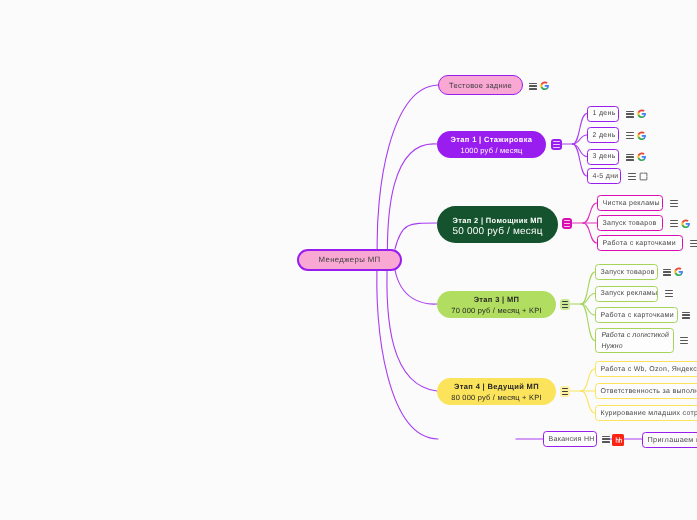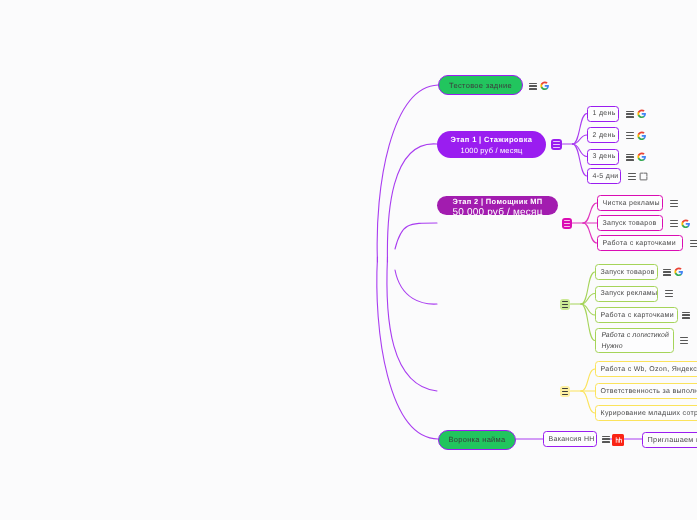--- a/index.html
+++ b/index.html
@@ -8,21 +8,21 @@
        font-family:"Liberation Sans",sans-serif;position:relative;
        -webkit-font-smoothing:antialiased;text-rendering:geometricPrecision;}
   #stage{position:absolute;left:0;top:0;width:697px;height:520px;overflow:hidden;
          background:#fbfbfc;filter:opacity(0.999);}
   svg#links{position:absolute;left:0;top:0;width:697px;height:520px;}
 
   .node{position:absolute;box-sizing:border-box;display:flex;
         align-items:center;justify-content:center;text-align:center;
         white-space:nowrap;color:#3c3c3c;letter-spacing:.1px;}
 
-  .pill-outline{background:#22c55e;border:2px solid #9a1df0;border-radius:999px;letter-spacing:.3px;}
+  .pill-outline{background:#f9a8d4;border:2px solid #9a1df0;border-radius:999px;letter-spacing:.3px;}
   .pill-fill{border-radius:999px;color:#ffffff;flex-direction:column;
              justify-content:center;padding-top:2.5px;}
   .rect{background:#fdfdfe;border-width:1.5px;border-style:solid;border-radius:3.5px;
         justify-content:flex-start;padding:0 4.5px;letter-spacing:.3px;color:#4a4a4a;}
 
   .ln1{font-weight:bold;display:block;line-height:11px;letter-spacing:.35px;}
   .ln2{font-weight:normal;display:block;line-height:11px;letter-spacing:.2px;}
 
   .toggle{position:absolute;box-sizing:border-box;border-radius:3px;
           display:flex;flex-direction:column;align-items:center;
@@ -78,20 +78,23 @@
       <path d="M581,391 C589,391 587,369 595,369"></path>
       <path d="M581,391 C589,391 587,391 595,391"></path>
       <path d="M581,391 C589,391 587,413 595,413"></path>
     </g>
     <g fill="none" stroke-linecap="round" stroke-width="1.1" stroke="#a93cf0">
       <path d="M516,439 L543,439"></path>
       <path d="M609,439 L642,439"></path>
     </g>
   </svg>
 
+  <div class="node pill-outline" style="left:297px;top:248.5px;width:105px;height:22px;font-size:7.8px;letter-spacing:.35px;">
+    <span>Менеджеры МП</span>
+  </div>
 
   <div class="node pill-outline" style="left:438px;top:75px;width:85px;height:20px;font-size:7.5px;border-width:1.8px;">
     <span>Тестовое задние</span>
   </div>
   <div class="hamb" style="left:529px;top:82.5px;">
       <i></i>
       <i></i>
       <i></i>
     </div>
   <span class="gicon" style="left:539.5px;top:81px;">
@@ -161,21 +164,21 @@
         <path fill="#4285F4" d="M45.1 24.5c0-1.6-.1-3.1-.4-4.5H24v8.5h11.8c-.5 2.8-2.1 5.1-4.4 6.7v5.5h7.1c4.2-3.8 6.6-9.5 6.6-16.2z"></path>
         <path fill="#34A853" d="M24 46c5.9 0 10.9-2 14.6-5.3l-7.1-5.5c-2 1.3-4.5 2.1-7.5 2.1-5.7 0-10.6-3.9-12.3-9.1H4.3v5.7C8 41.1 15.4 46 24 46z"></path>
         <path fill="#FBBC05" d="M11.7 28.2c-.4-1.3-.7-2.7-.7-4.2s.2-2.9.7-4.2v-5.7H4.3C2.9 17.1 2 20.5 2 24s.9 6.9 2.3 9.9l7.4-5.7z"></path>
         <path fill="#EA4335" d="M24 10.8c3.2 0 6.1 1.1 8.4 3.3l6.3-6.3C34.9 4.2 29.9 2 24 2 15.4 2 8 6.9 4.3 14.1l7.4 5.7c1.7-5.2 6.6-9 12.3-9z"></path>
       </svg></span>
   <span class="linkicon" style="left:638.5px;top:171.5px;"><svg width="9" height="9" viewBox="0 0 24 24" fill="none" stroke="#4a4a4a" stroke-width="2.2" stroke-linecap="round" stroke-linejoin="round">
         <path d="M13 3h8v8"></path>
         <path d="M21 14v6a1 1 0 0 1-1 1H4a1 1 0 0 1-1-1V4a1 1 0 0 1 1-1h6"></path>
       </svg></span>
 
-  <div class="node pill-fill" style="left:437px;top:196px;width:121px;height:19px;background:#a21caf;">
+  <div class="node pill-fill" style="left:437px;top:206px;width:121px;height:37px;background:#14532d;">
     <span class="ln1" style="font-size:7.5px;">Этап 2 | Помощник МП</span>
     <span class="ln2" style="font-size:10px;">50 000 руб / месяц</span>
   </div>
   <div class="toggle" style="left:561.5px;top:217.5px;width:10.5px;height:11.5px;background:#da0db3;">
     <i style="background:#f7c4ea"></i>
       <i style="background:#f7c4ea"></i>
       <i style="background:#f7c4ea"></i>
   </div>
   <div class="node rect" style="left:597px;top:195px;width:66px;height:16px;font-size:7px;border-color:#da0db3;">
     <span>Чистка рекламы</span>
@@ -201,20 +204,24 @@
       <i></i>
       <i></i>
     </div>
   <span class="gicon" style="left:680.5px;top:218.5px;"><svg width="9.5" height="9.5" viewBox="0 0 48 48">
         <path fill="#4285F4" d="M45.1 24.5c0-1.6-.1-3.1-.4-4.5H24v8.5h11.8c-.5 2.8-2.1 5.1-4.4 6.7v5.5h7.1c4.2-3.8 6.6-9.5 6.6-16.2z"></path>
         <path fill="#34A853" d="M24 46c5.9 0 10.9-2 14.6-5.3l-7.1-5.5c-2 1.3-4.5 2.1-7.5 2.1-5.7 0-10.6-3.9-12.3-9.1H4.3v5.7C8 41.1 15.4 46 24 46z"></path>
         <path fill="#FBBC05" d="M11.7 28.2c-.4-1.3-.7-2.7-.7-4.2s.2-2.9.7-4.2v-5.7H4.3C2.9 17.1 2 20.5 2 24s.9 6.9 2.3 9.9l7.4-5.7z"></path>
         <path fill="#EA4335" d="M24 10.8c3.2 0 6.1 1.1 8.4 3.3l6.3-6.3C34.9 4.2 29.9 2 24 2 15.4 2 8 6.9 4.3 14.1l7.4 5.7c1.7-5.2 6.6-9 12.3-9z"></path>
       </svg></span>
 
+  <div class="node pill-fill" style="left:437px;top:290.5px;width:119px;height:27px;background:#b1de60;color:#262626;">
+    <span class="ln1" style="font-size:7.5px;">Этап 3 | МП</span>
+    <span class="ln2" style="font-size:7.5px;">70 000 руб / месяц + KPI</span>
+  </div>
   <div class="toggle" style="left:559.5px;top:298.5px;width:10.5px;height:11.5px;background:#cbe894;">
     <i style="background:#3c3c3c"></i>
       <i style="background:#3c3c3c"></i>
       <i style="background:#3c3c3c"></i>
   </div>
   <div class="node rect" style="left:595px;top:264px;width:63px;height:16px;font-size:7px;border-color:#a5d459;">
     <span>Запуск товаров</span>
   </div>
   <div class="node rect" style="left:595px;top:285.5px;width:63px;height:16px;font-size:7px;border-color:#a5d459;">
     <span>Запуск рекламы</span>
@@ -248,38 +255,39 @@
       <i></i>
       <i></i>
     </div>
   <span class="gicon" style="left:673.5px;top:267px;"><svg width="9.5" height="9.5" viewBox="0 0 48 48">
         <path fill="#4285F4" d="M45.1 24.5c0-1.6-.1-3.1-.4-4.5H24v8.5h11.8c-.5 2.8-2.1 5.1-4.4 6.7v5.5h7.1c4.2-3.8 6.6-9.5 6.6-16.2z"></path>
         <path fill="#34A853" d="M24 46c5.9 0 10.9-2 14.6-5.3l-7.1-5.5c-2 1.3-4.5 2.1-7.5 2.1-5.7 0-10.6-3.9-12.3-9.1H4.3v5.7C8 41.1 15.4 46 24 46z"></path>
         <path fill="#FBBC05" d="M11.7 28.2c-.4-1.3-.7-2.7-.7-4.2s.2-2.9.7-4.2v-5.7H4.3C2.9 17.1 2 20.5 2 24s.9 6.9 2.3 9.9l7.4-5.7z"></path>
         <path fill="#EA4335" d="M24 10.8c3.2 0 6.1 1.1 8.4 3.3l6.3-6.3C34.9 4.2 29.9 2 24 2 15.4 2 8 6.9 4.3 14.1l7.4 5.7c1.7-5.2 6.6-9 12.3-9z"></path>
       </svg></span>
 
+  <div class="node pill-fill" style="left:437px;top:377.5px;width:119px;height:27px;background:#fbe35c;color:#262626;">
+    <span class="ln1" style="font-size:7.5px;">Этап 4 | Ведущий МП</span>
+    <span class="ln2" style="font-size:7.5px;">80 000 руб / месяц + KPI</span>
+  </div>
   <div class="toggle" style="left:559.5px;top:385.5px;width:10.5px;height:11.5px;background:#fdf0a2;">
     <i style="background:#3c3c3c"></i>
       <i style="background:#3c3c3c"></i>
       <i style="background:#3c3c3c"></i>
   </div>
   <div class="node rect" style="left:595px;top:361px;width:130px;height:16px;font-size:7px;border-color:#fbe35c;">
     <span>Работа с Wb, Ozon, Яндекс.Маркет</span>
   </div>
   <div class="node rect" style="left:595px;top:383px;width:133px;height:16px;font-size:7px;border-color:#fbe35c;">
     <span>Ответственность за выполнение</span>
   </div>
   <div class="node rect" style="left:595px;top:405px;width:140px;height:16px;font-size:7px;border-color:#fbe35c;">
     <span>Курирование младших сотрудников</span>
   </div>
 
-  <div class="node pill-outline" style="left:438px;top:429.5px;width:78px;height:20px;font-size:7.5px;border-width:1.8px;">
-    <span>Воронка найма</span>
-  </div>
   <div class="node rect" style="left:543px;top:431px;width:54px;height:16px;font-size:7px;border-color:#9a1df0;">
     <span>Вакансия НН</span>
   </div>
   <div class="hamb" style="left:602px;top:435.5px;">
       <i></i>
       <i></i>
       <i></i>
     </div>
   <div class="hhicon" style="left:612px;top:433.5px;width:12px;height:12px;">
     <svg width="12" height="12" viewBox="0 0 24 24">

